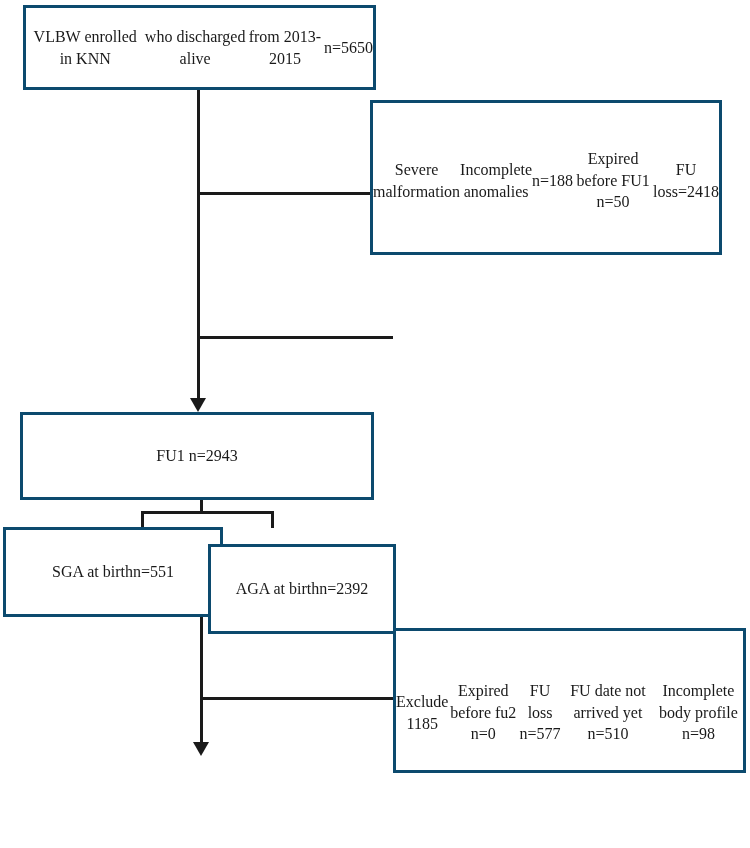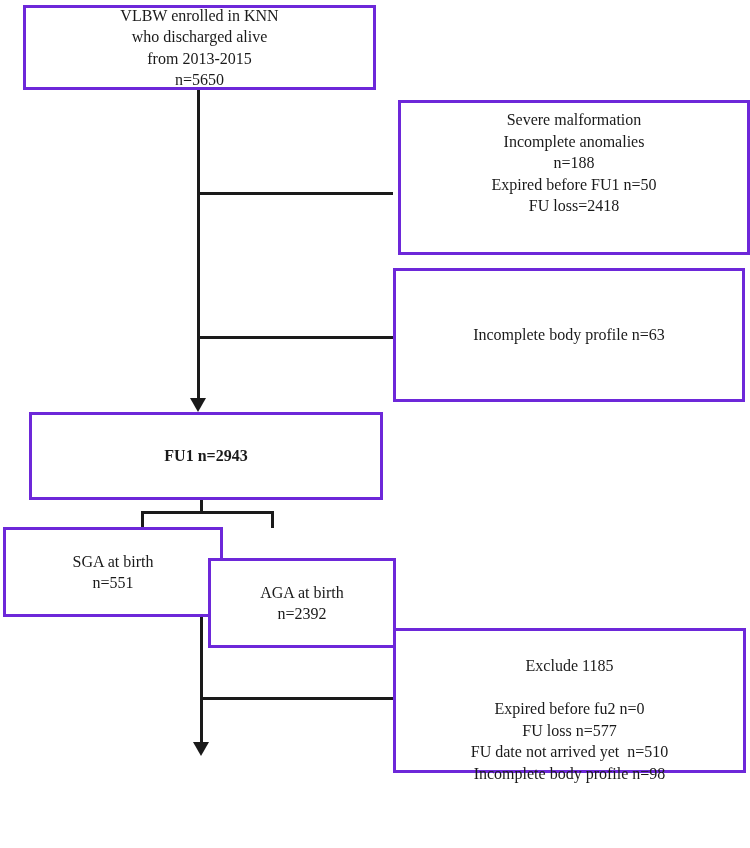--- a/index.html
+++ b/index.html
@@ -12,24 +12,23 @@
     width: 750px;
     height: 848px;
     background: #ffffff;
     font-family: "Liberation Serif", "DejaVu Serif", serif;
     color: #1a1a1a;
     overflow: hidden;
   }
   .box {
     position: absolute;
     box-sizing: border-box;
-    border: 3px solid #6d28d9;
+    border: 3px solid #0c4a6e;
     background: #ffffff;
     display: flex;
-    flex-direction: column;
     align-items: center;
     justify-content: center;
     text-align: center;
     font-size: 16px;
     line-height: 21.5px;
   }
   .box.top-align {
     justify-content: flex-start;
   }
   .txt {
@@ -68,42 +67,39 @@
   <div class="hline" style="left:201px; top:697px; width:192px; height:3px;"></div>
   <div class="arrow-down" style="left:193px; top:742px;"></div>
 
   <div class="box" style="left:23px; top:5px; width:353px; height:85px;">
     <div class="txt">VLBW enrolled in KNN</div>
     <div class="txt">who discharged alive</div>
     <div class="txt">from 2013-2015</div>
     <div class="txt">n=5650</div>
   </div>
 
-  <div class="box top-align" style="left:398px; top:100px; width:352px; height:155px; padding-top:6px;">
+  <div class="box top-align" style="left:370px; top:100px; width:352px; height:155px; padding-top:6px;">
     <div class="txt">Severe malformation</div>
     <div class="txt">Incomplete anomalies</div>
     <div class="txt">n=188</div>
     <div class="txt">Expired before FU1 n=50</div>
     <div class="txt">FU loss=2418</div>
   </div>
 
-  <div class="box" style="left:393px; top:268px; width:352px; height:134px;">
-    <div class="txt">Incomplete body profile n=63</div>
-  </div>
 
-  <div class="box" style="left:29px; top:412px; width:354px; height:88px;font-weight:bold;">
+  <div class="box" style="left:20px; top:412px; width:354px; height:88px;">
     <div class="txt">FU1 n=2943</div>
   </div>
 
   <div class="box" style="left:3px; top:527px; width:220px; height:90px;">
     <div class="txt">SGA at birth</div>
     <div class="txt">n=551</div>
   </div>
 
-  <div class="box" style="left:208px; top:558px; width:188px; height:90px;">
+  <div class="box" style="left:208px; top:544px; width:188px; height:90px;">
     <div class="txt">AGA at birth</div>
     <div class="txt">n=2392</div>
   </div>
 
   <div class="box top-align" style="left:393px; top:628px; width:353px; height:145px; padding-top:24px;">
     <div class="txt">Exclude 1185</div>
     <div class="txt"></div>
     <div class="txt">Expired before fu2 n=0</div>
     <div class="txt">FU loss n=577</div>
     <div class="txt">FU date not arrived yet  n=510</div>

